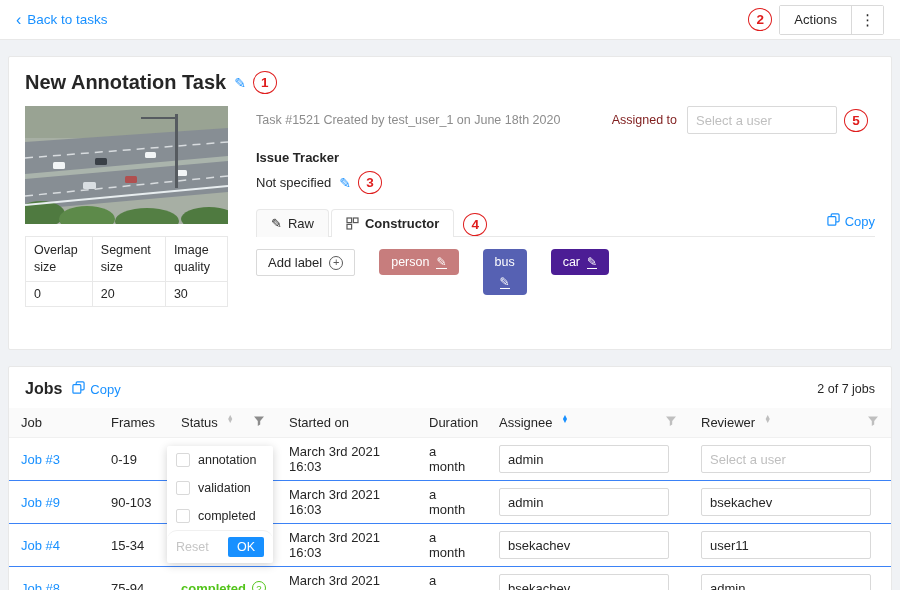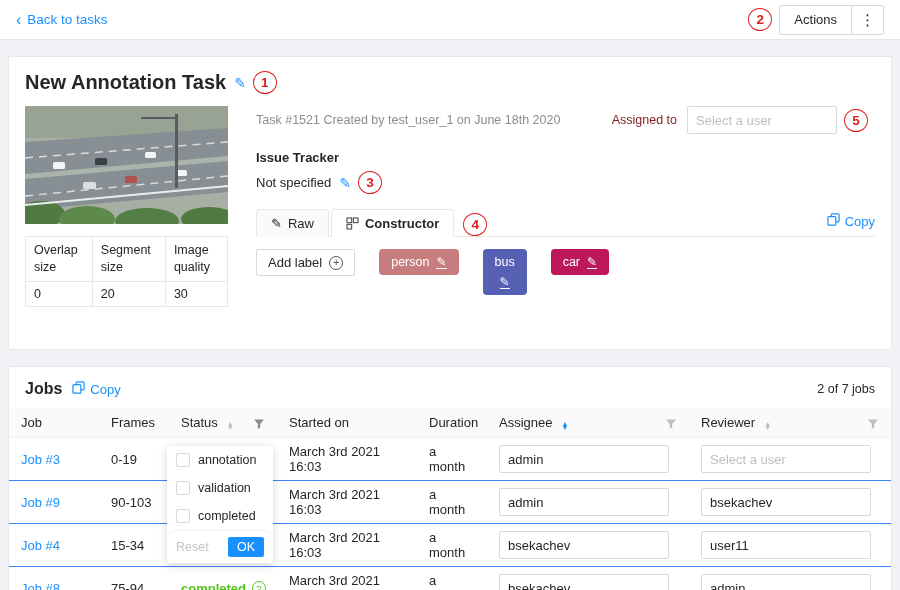--- a/index.html
+++ b/index.html
@@ -58,21 +58,21 @@
   .chip .chip-pencil { color:#fff; font-size:12px; border-bottom:1px solid #fff; line-height:1; cursor:pointer; }
 
   
   .jobs-card { position:relative; padding:0 0 0; }
   .jobs-header { display:flex; align-items:center; padding:13px 16px 10px; }
   .jobs-title { font-size:16px; font-weight:700; margin-right:10px; }
   .jobs-count { margin-left:auto; font-size:12.5px; color:#262626; }
   table.jobs { width:100%; border-collapse:collapse; table-layout:fixed; }
   table.jobs th { background:#fafafa; font-weight:400; color:#262626; font-size:13px; text-align:left; padding:7px 12px; border-bottom:1px solid #f0f0f0; }
   table.jobs td { padding:6px 12px; border-bottom:1px solid #3b82f6; font-size:13px; color:#262626;margin-top:28px; }
-  .th-flex { display:flex; align-items:flex-end; gap:9px; }
+  .th-flex { display:flex; align-items:flex-start; gap:9px; }
   .sorter { display:inline-flex; flex-direction:column; line-height:0.55; font-size:7px; color:#bfbfbf; cursor:pointer; }
   .sorter.active i.up { color:#1890ff; }
   .sorter i { font-style:normal; }
   .funnel { margin-left:auto; display:inline-flex; cursor:pointer; padding-left:8px; }
   .job-link { color:#1890ff; cursor:pointer; }
   .cell-input { width:100%; max-width:170px; height:28px; border:1px solid #d9d9d9; border-radius:2px; padding:0 8px; font-family:inherit; font-size:13px; color:#262626; }
   .status-completed { color:#52c41a; font-weight:700; display:inline-flex; align-items:center; gap:6px; }
   .q-circle { display:inline-flex; align-items:center; justify-content:center; width:14px; height:14px; border:1px solid #52c41a; border-radius:50%; color:#52c41a; font-size:9.5px; font-weight:400; cursor:pointer; }
 
   
@@ -203,21 +203,21 @@
               <span class="plus-circle">+</span>
             </button>
             <span class="chip" style="background-color: rgb(199, 125, 125);">
               <span>person</span>
               <span class="chip-pencil">✎</span>
             </span>
             <span class="chip" style="background-color: rgb(86, 97, 179); flex-direction: column;">
               <span>bus</span>
               <span class="chip-pencil">✎</span>
             </span>
-            <span class="chip" style="background-color: #be185d;">
+            <span class="chip" style="background-color: #4c1d95;">
               <span>car</span>
               <span class="chip-pencil">✎</span>
             </span>
           </div>
         </div>
       </div>
     </div>
   </section>
 
   <section class="card jobs-card">

